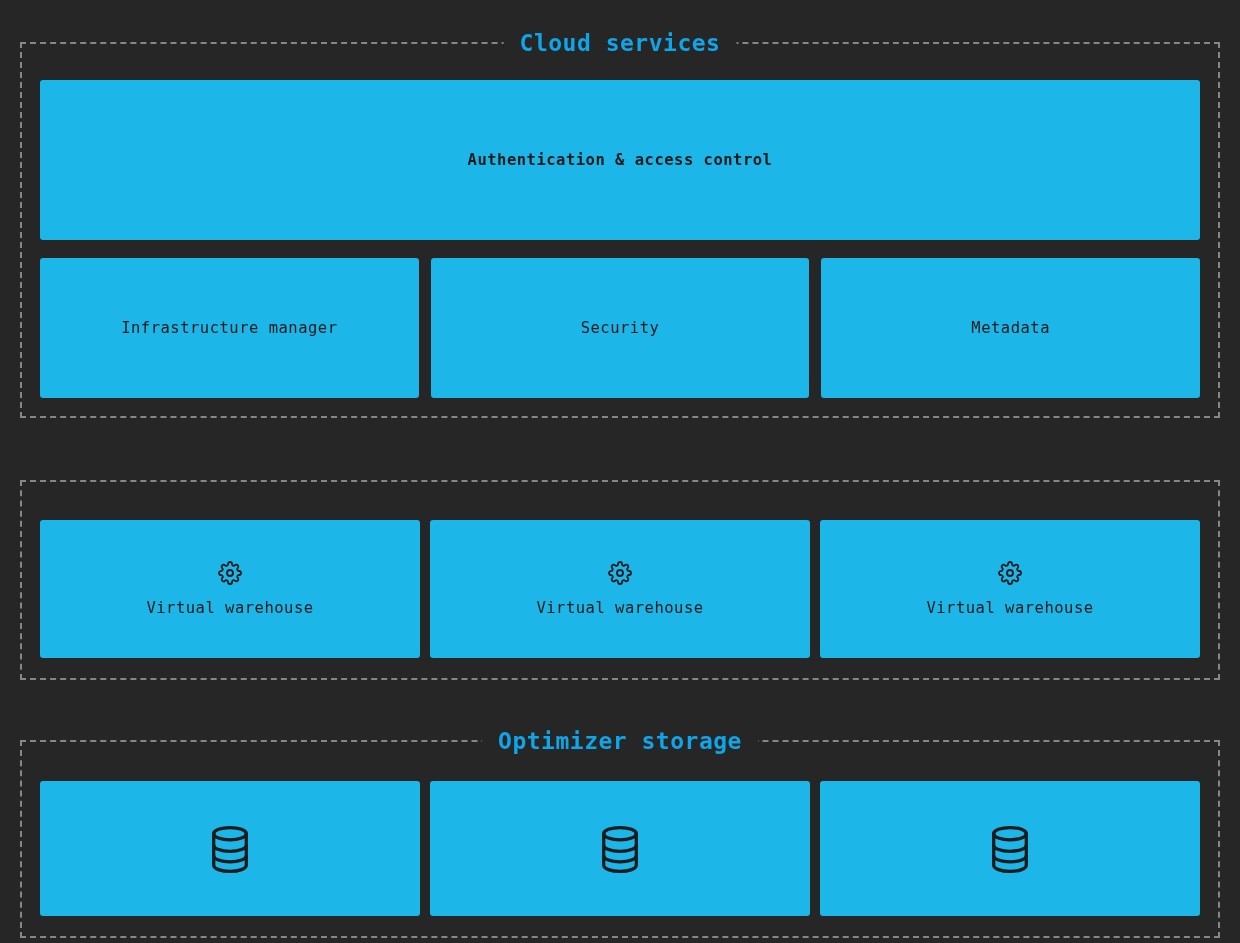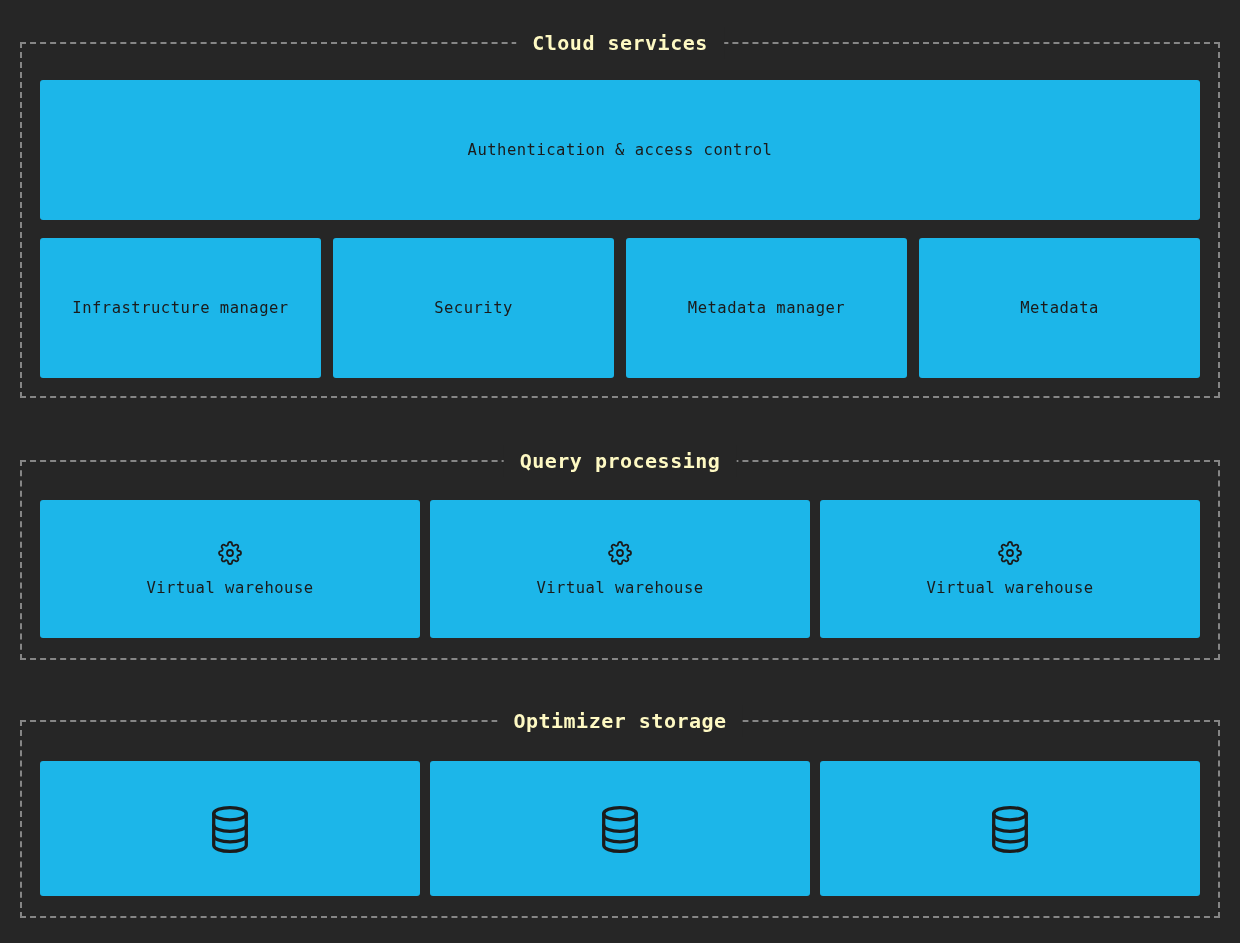--- a/index.html
+++ b/index.html
@@ -24,43 +24,44 @@
   .section-query   { margin-top: 62px; padding: 38px 18px 20px 18px; }
   .section-storage { margin-top: 60px; padding: 39px 18px 20px 18px; }
 
   .section-title {
     position: absolute;
     top: -17px;
     left: 50%;
     transform: translateX(-50%);
     background: #262626;
     padding: 0 16px;
-    color: #fef9c3;
-    font-size: 20px;
+    color: #0ea5e9;
+    font-size: 23px;
     font-weight: bold;
     letter-spacing: 0.5px;
     white-space: nowrap;
     line-height: 32px;
     text-align: center;
   }
 
   .box {
     background: #1cb6e9;
     border-radius: 3px;
     display: flex;
     align-items: center;
     justify-content: center;
     color: #1b1b1b;
     font-size: 15.5px;
     letter-spacing: 0.5px;
   }
 
   .box-wide {
-    height: 140px;
+    height: 160px;
     margin-bottom: 18px;
+    font-weight: bold;
   }
 
   .row { display: flex; }
   .row-4 { gap: 12px; }
   .row-3 { gap: 10px; }
 
   .row-4 .box {
     flex: 1;
     height: 140px;
   }
@@ -94,30 +95,26 @@
     </div>
 
     <div class="row row-4">
       <div class="box">
         <span class="box-label">Infrastructure manager</span>
       </div>
       <div class="box">
         <span class="box-label">Security</span>
       </div>
       <div class="box">
-        <span class="box-label">Metadata manager</span>
-      </div>
-      <div class="box">
         <span class="box-label">Metadata</span>
       </div>
     </div>
   </section>
 
   <section class="section section-query">
-    <div class="section-title">Query processing</div>
 
     <div class="row row-3">
 
       <div class="box box-stack">
         <span class="icon">
           <svg width="24" height="24" viewBox="0 0 24 24" fill="none" stroke="#1b1b1b" stroke-width="1.8" stroke-linecap="round" stroke-linejoin="round">
             <circle cx="12" cy="12" r="3"></circle>
             <path d="M19.4 15a1.65 1.65 0 0 0 .33 1.82l.06.06a2 2 0 0 1 0 2.83 2 2 0 0 1-2.83 0l-.06-.06a1.65 1.65 0 0 0-1.82-.33 1.65 1.65 0 0 0-1 1.51V21a2 2 0 0 1-2 2 2 2 0 0 1-2-2v-.09A1.65 1.65 0 0 0 9 19.4a1.65 1.65 0 0 0-1.82.33l-.06.06a2 2 0 0 1-2.83 0 2 2 0 0 1 0-2.83l.06-.06a1.65 1.65 0 0 0 .33-1.82 1.65 1.65 0 0 0-1.51-1H3a2 2 0 0 1-2-2 2 2 0 0 1 2-2h.09A1.65 1.65 0 0 0 4.6 9a1.65 1.65 0 0 0-.33-1.82l-.06-.06a2 2 0 0 1 0-2.83 2 2 0 0 1 2.83 0l.06.06a1.65 1.65 0 0 0 1.82.33H9a1.65 1.65 0 0 0 1-1.51V3a2 2 0 0 1 2-2 2 2 0 0 1 2 2v.09a1.65 1.65 0 0 0 1 1.51 1.65 1.65 0 0 0 1.82-.33l.06-.06a2 2 0 0 1 2.83 0 2 2 0 0 1 0 2.83l-.06.06a1.65 1.65 0 0 0-.33 1.82V9a1.65 1.65 0 0 0 1.51 1H21a2 2 0 0 1 2 2 2 2 0 0 1-2 2h-.09a1.65 1.65 0 0 0-1.51 1z"></path>
           </svg>
         </span>

